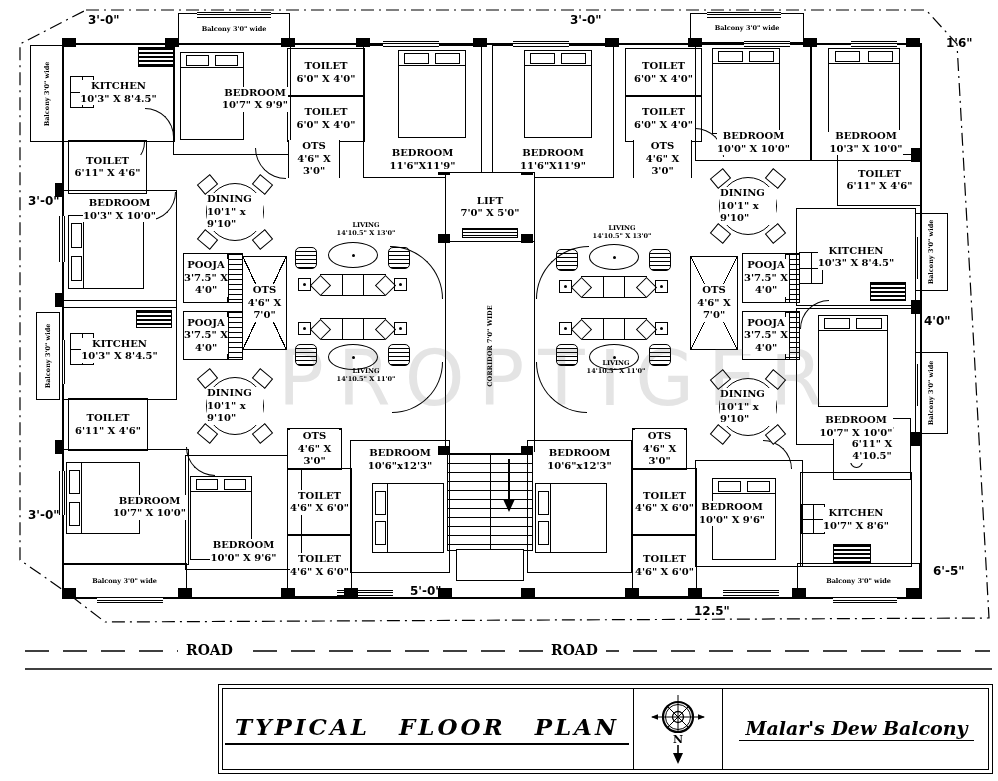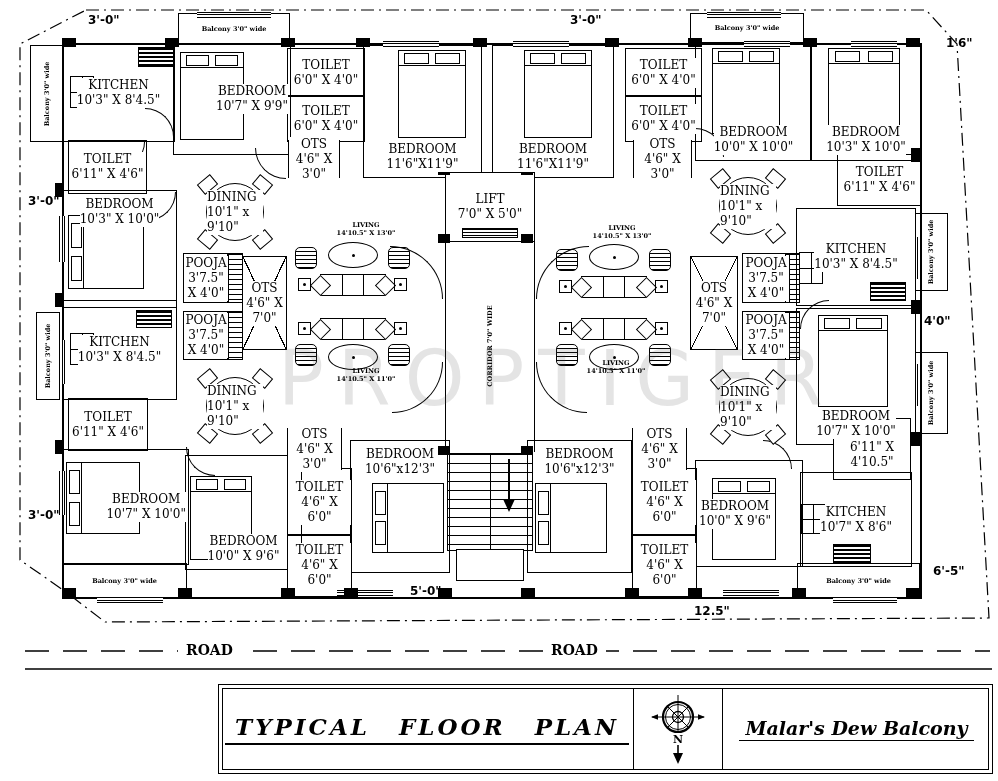--- a/index.html
+++ b/index.html
@@ -1,20 +1,20 @@
 <!DOCTYPE html>
 <html><head>
 <meta charset="utf-8">
 <style>
   html,body{margin:0;padding:0;background:#fff}
   .sheet{position:relative;width:998px;height:781px;background:#fff;overflow:hidden;font-family:"DejaVu Serif",serif;color:#000}
   .bnd{position:absolute;left:0;top:0}
   .outline{position:absolute;left:62px;top:43px;width:856px;height:552px;border:2px solid #000}
   .room{position:absolute;border:1.3px solid #000;display:flex;align-items:center;justify-content:center;text-align:center;background:transparent}
-  .rlabel{font-size:12px;font-weight:normal;line-height:1.25;z-index:6;position:relative}
+  .rlabel{font-size:10px;font-weight:bold;line-height:1.25;z-index:6;position:relative}
   .rlabel span{display:block;background:#fff}
   .lb-bottom{align-items:flex-end;padding-bottom:5px}
   .lb-top{align-items:flex-start;padding-top:6px}
   .lb-right{justify-content:flex-end;padding-right:2px}
   .lb-left{justify-content:flex-start;padding-left:3px}
   .xbox{background:
     linear-gradient(to top right,transparent calc(50% - .6px),#000 calc(50% - .6px),#000 calc(50% + .6px),transparent calc(50% + .6px)),
     linear-gradient(to bottom right,transparent calc(50% - .6px),#000 calc(50% - .6px),#000 calc(50% + .6px),transparent calc(50% + .6px))}
   .livlbl{position:absolute;width:100px;text-align:center;font-size:6.5px;font-weight:bold;line-height:1.3;z-index:6}
   .livlbl span{display:block}

